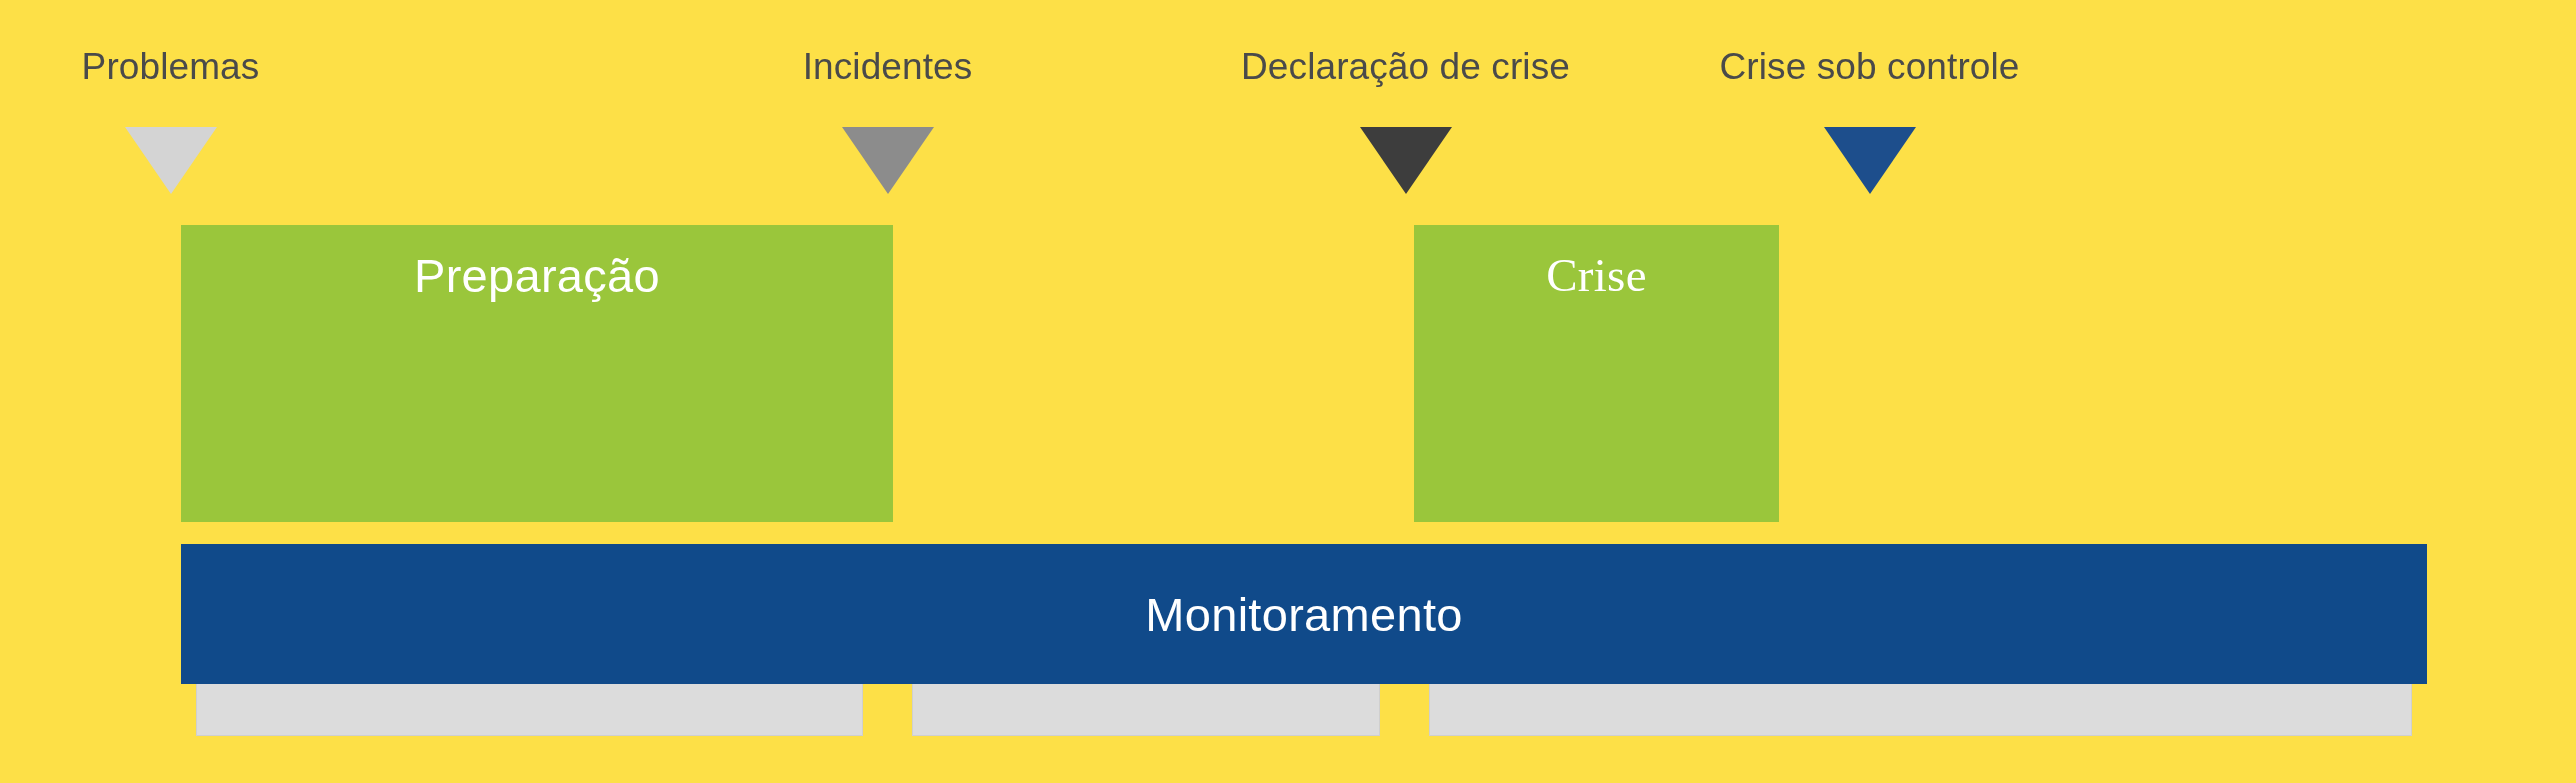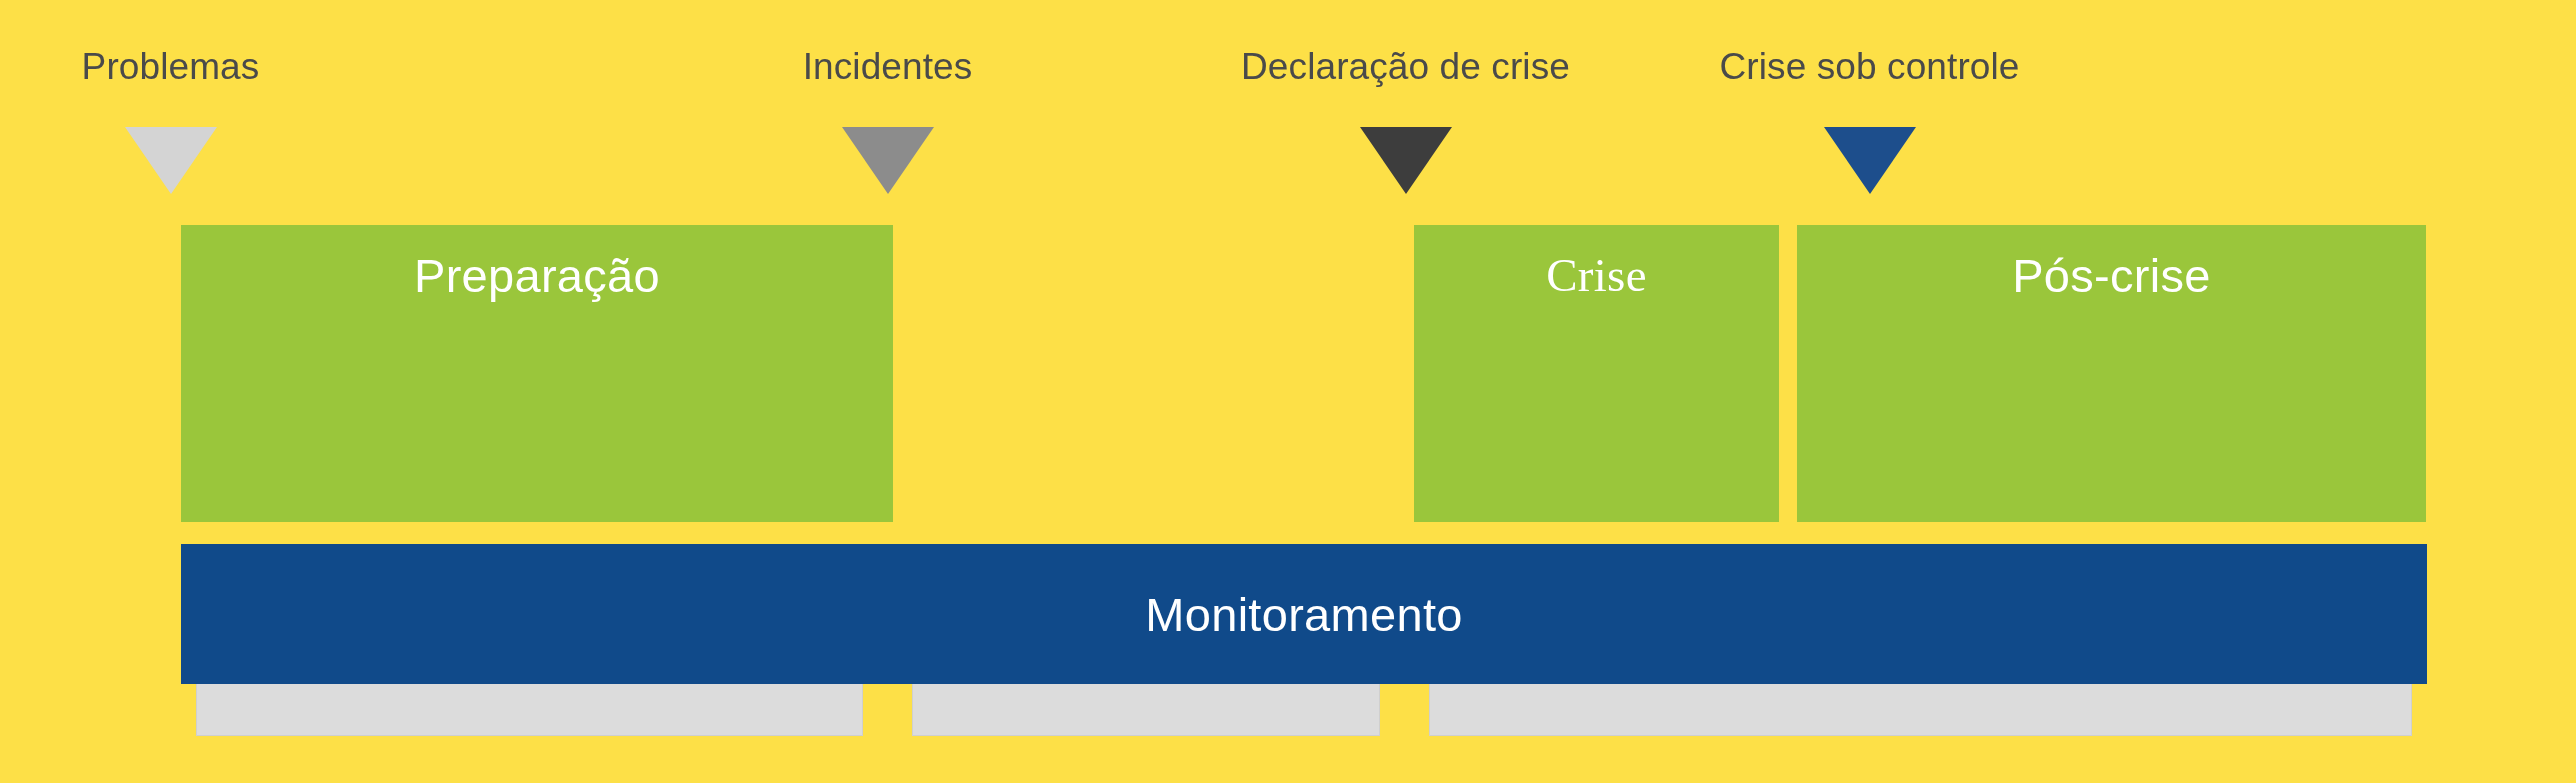--- a/index.html
+++ b/index.html
@@ -152,23 +152,20 @@
 
     <div class="phase-col" style="left:0px; width:712px;">
       <div class="phase-title">Preparação</div>
     </div>
 
 
     <div class="phase-col" style="left:1233px; width:365px;font-family:Liberation Serif, serif;">
       <div class="phase-title">Crise</div>
     </div>
 
-    <div class="phase-col" style="left:1616px; width:629px;">
-      <div class="phase-title">Pós-crise</div>
-    </div>
 
     <div class="plan-box" style="left:15px; width:667px;">
       <span>Linhas de defesa</span>
     </div>
 
     <div class="plan-box" style="left:731px; width:468px; flex-direction:column;">
       <span>Planos de continuidade</span>
       <span>de negócios</span>
     </div>
 

